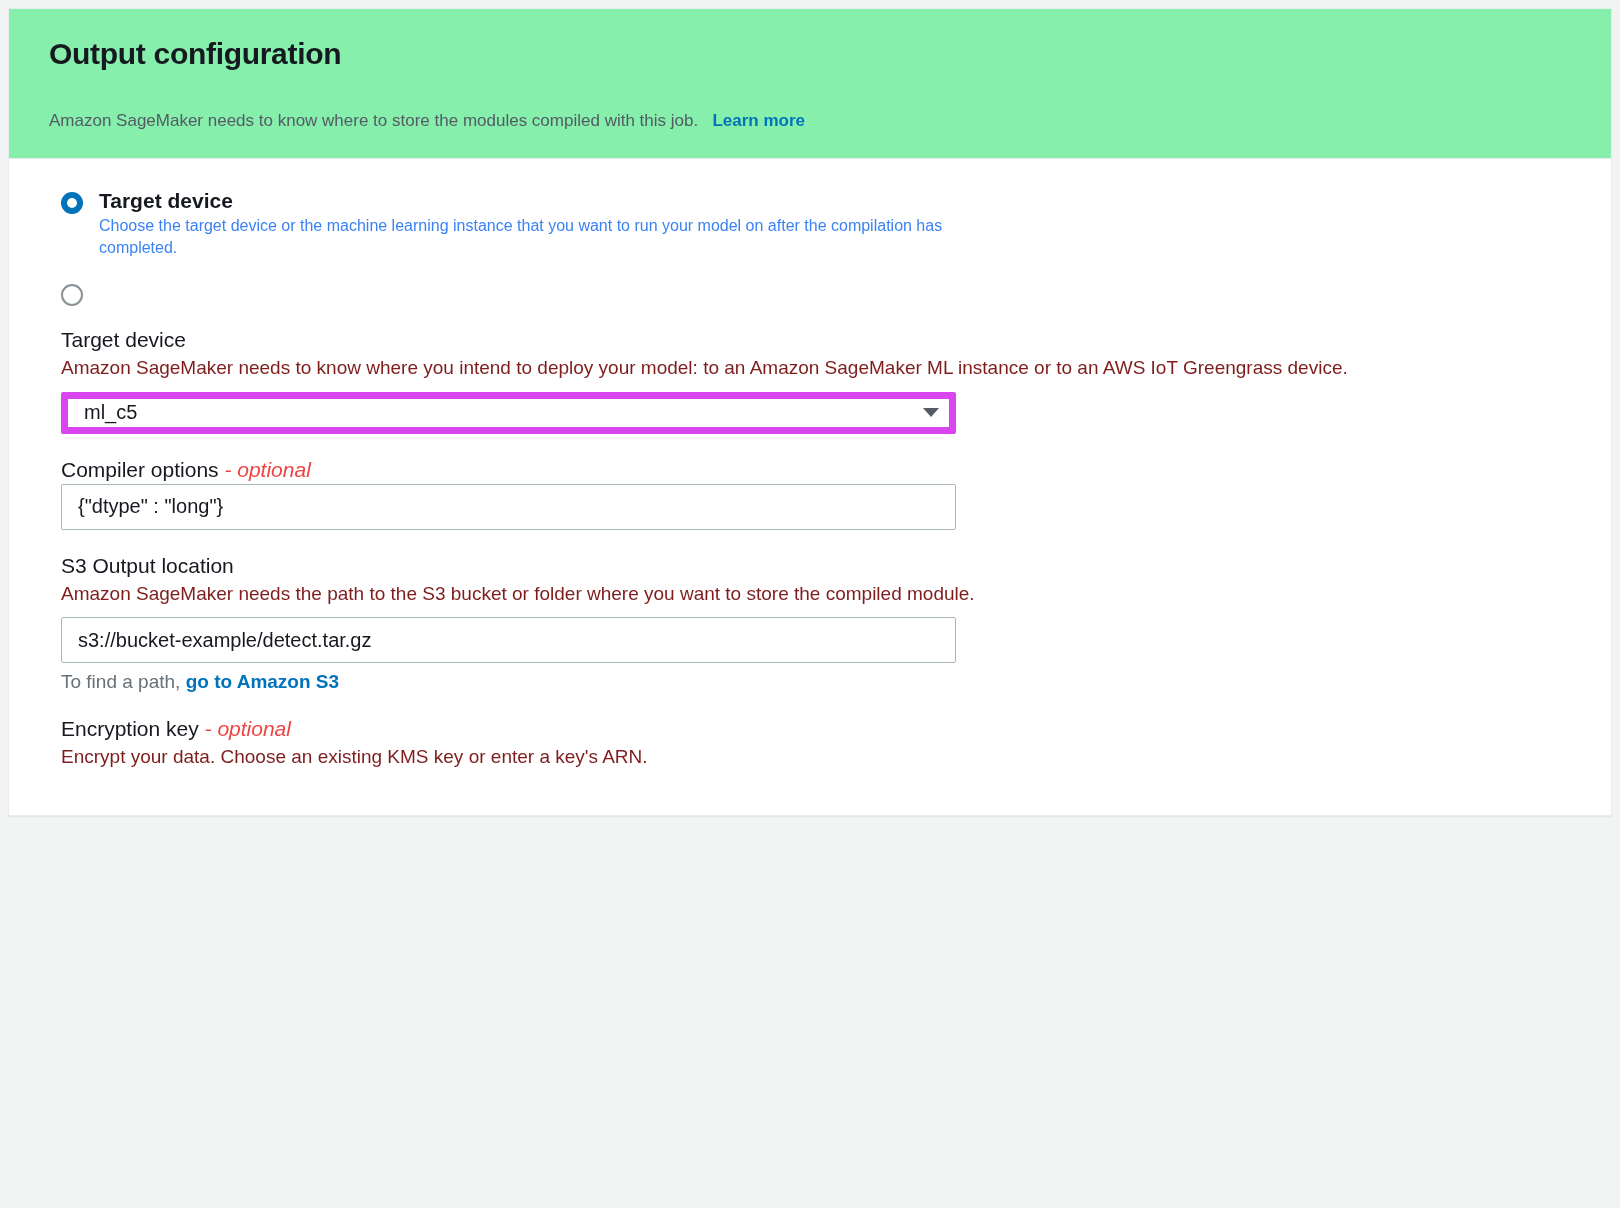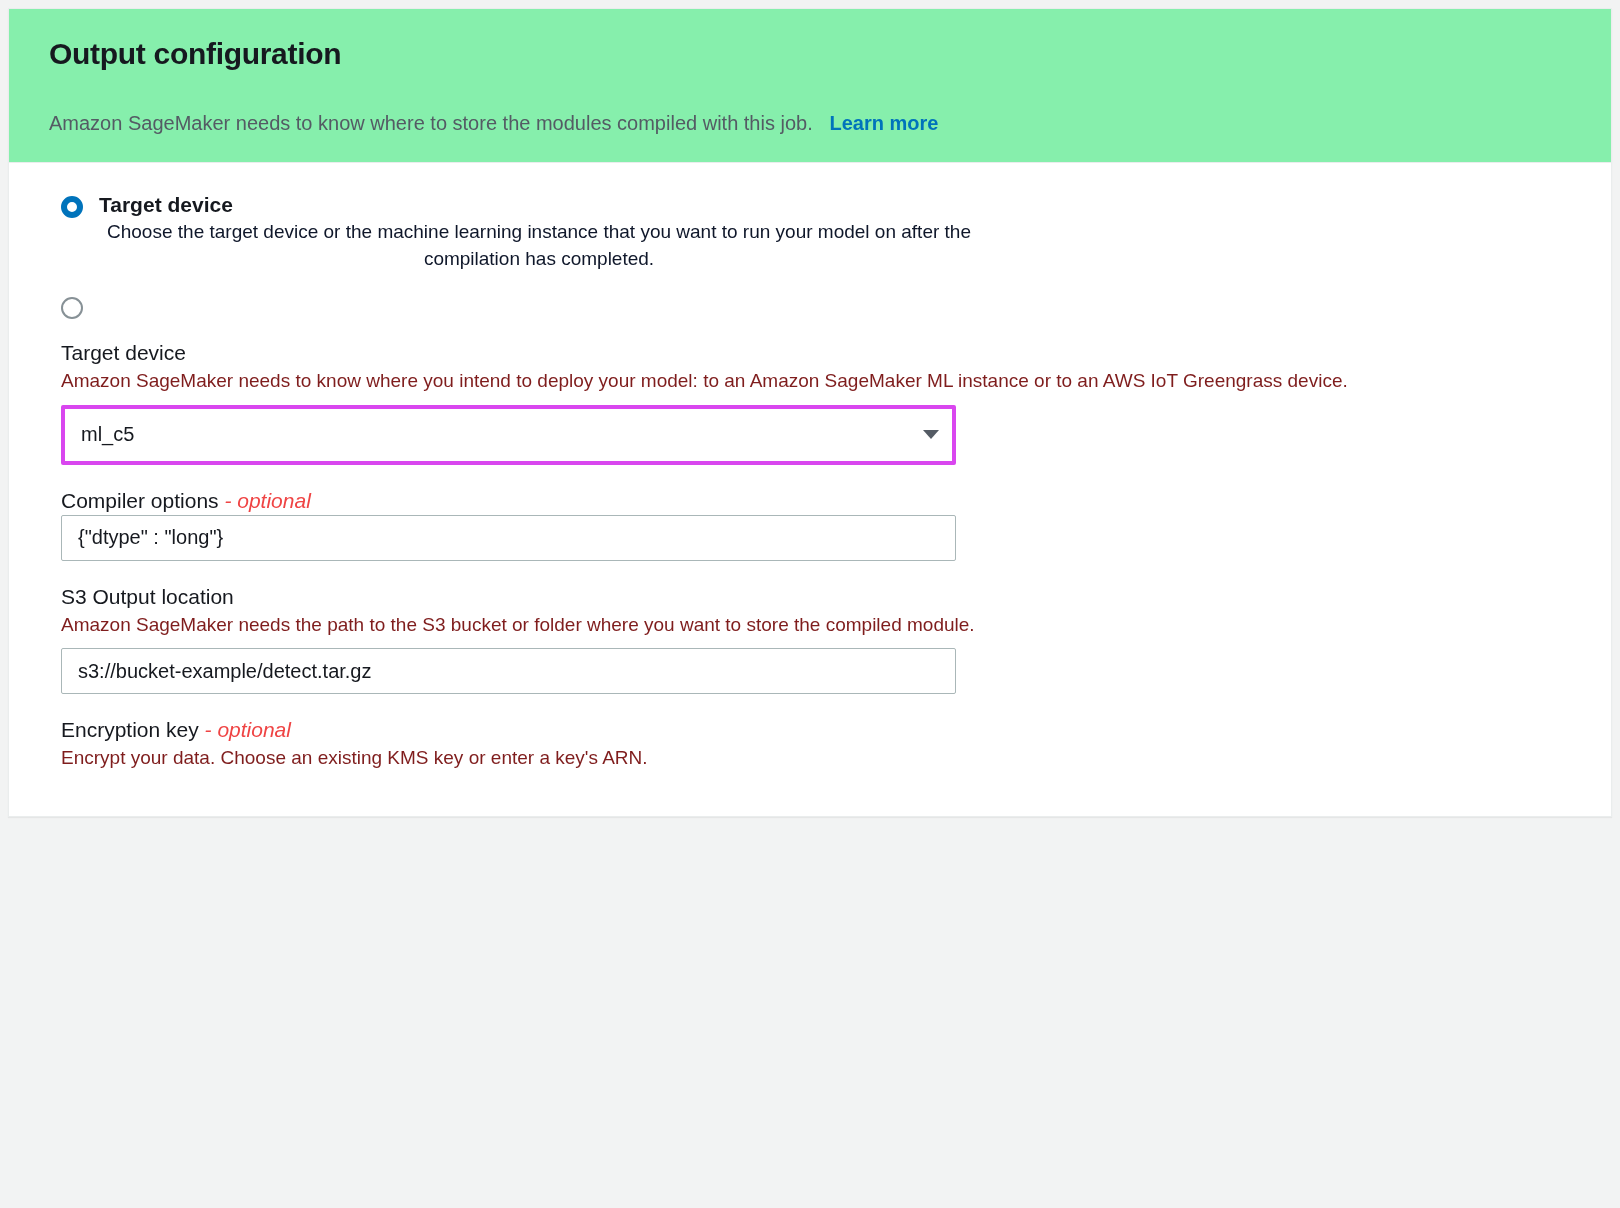--- a/index.html
+++ b/index.html
@@ -25,21 +25,21 @@
     border-bottom: 1px solid #eaeded;
   }
   .panel-title {
     font-size: 30px;
     font-weight: 700;
     color: #16191f;
     margin-bottom: 6px;
     letter-spacing: -0.3px;
   }
   .panel-subtitle {
-    font-size: 20px;
+    font-size: 17px;
     color: #545b64;
     line-height: 1.5;
     margin-top: 37px;
   }
   .link {
     color: #0073bb;
     font-weight: 700;
     text-decoration: none;
     cursor: pointer;
   }
@@ -79,24 +79,23 @@
   .radio-content {
     max-width: 880px;
   }
   .radio-label {
     font-size: 21px;
     font-weight: 700;
     color: #16191f;
     margin-bottom: 2px;
   }
   .radio-desc {
-    font-size: 19px;
-    color: #0f172a;
+    font-size: 16px;
+    color: #3b82f6;
     line-height: 1.4;
-    text-align: center;
   }
   .field {
     margin-bottom: 24px;
   }
   .field-label {
     font-size: 21px;
     font-weight: 400;
     color: #16191f;
     margin-bottom: 2px;
   }
@@ -108,22 +107,22 @@
     font-size: 19px;
     color: #7f1d1d;
     line-height: 1.45;
     margin-bottom: 10px;
   }
   .select-wrapper, .text-input-wrapper {
     max-width: 895px;
   }
   .select {
     width: 100%;
-    height: 60px;
-    border: 4px solid #d946ef;
+    height: 42px;
+    border: 7px solid #d946ef;
     border-radius: 2px;
     padding: 0 44px 0 16px;
     font-size: 20px;
     color: #16191f;
     background: #fff;
     appearance: none;
     position: relative;
     display: flex;
     align-items: center;
     cursor: pointer;
@@ -218,20 +217,23 @@
         <input type="text" class="text-input" value="{&quot;dtype&quot; : &quot;long&quot;}" style="">
       </div>
     </div>
 
     <div class="field">
       <div class="field-label">S3 Output location</div>
       <div class="field-desc">Amazon SageMaker needs the path to the S3 bucket or folder where you want to store the compiled module.</div>
       <div class="text-input-wrapper">
         <input type="text" class="text-input" value="s3://bucket-example/detect.tar.gz" style="">
       </div>
+      <div class="hint">
+        <span>To find a path, </span><a class="link">go to Amazon S3</a>
+      </div>
     </div>
 
     <div class="field" style="margin-bottom:0">
       <div class="field-label">
         <span>Encryption key</span><span class="optional"> - optional</span>
       </div>
       <div class="field-desc">Encrypt your data. Choose an existing KMS key or enter a key's ARN.</div>
     </div>
 
   </div>

